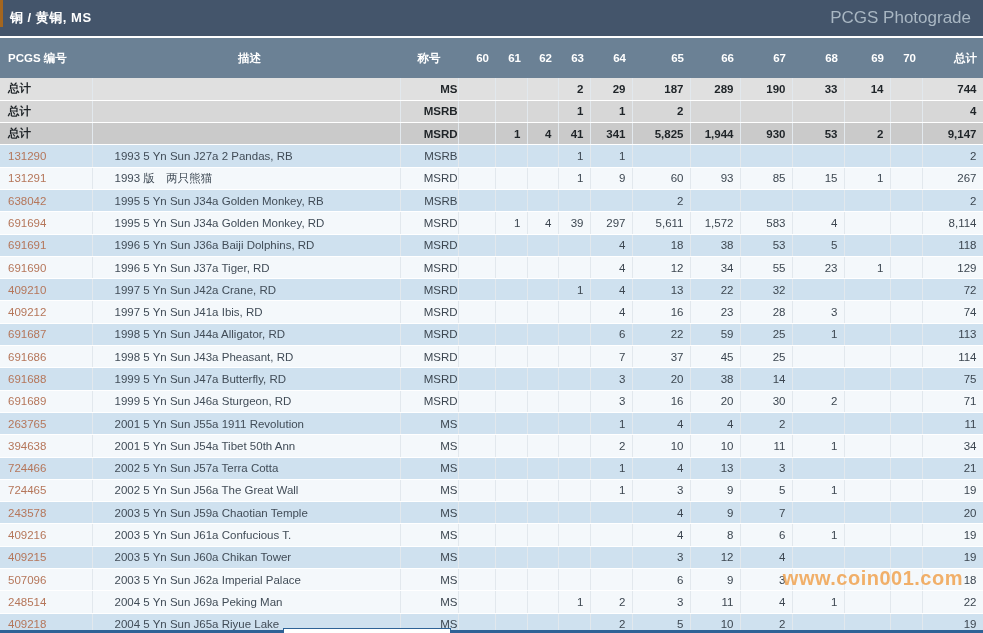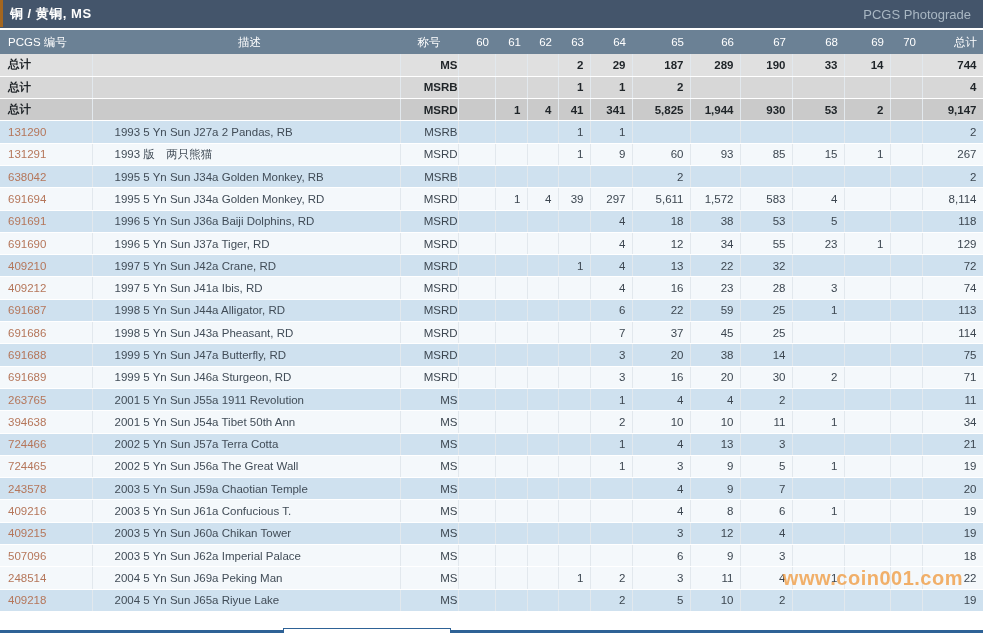--- a/index.html
+++ b/index.html
@@ -4,42 +4,42 @@
 <style>
   * { box-sizing: border-box; margin: 0; padding: 0; }
   html,body { width: 983px; height: 633px; overflow: hidden; }
   body {
     position: relative;
     background: #ffffff;
     font-family: "Liberation Sans", "DejaVu Sans", sans-serif;
   }
   
   .topbar {
-    height: 30px;
+    height: 38px;
     background: #44556b;
     color: #ffffff;
     display: flex;
     justify-content: space-between;
     align-items: center;
     padding: 0 12px 0 10px;
     border-bottom: 2px solid #ffffff;
   }
   .topbar .title { font-size: 13px; font-weight: bold; letter-spacing: .5px; }
-  .topbar .photograde { color: #a9b7c3; font-size: 13px; font-weight: normal; cursor: pointer; }
+  .topbar .photograde { color: #a9b7c3; font-size: 17px; font-weight: normal; cursor: pointer; }
   .edge-artifact {
     position: absolute; left: 0; top: 0;
     width: 3px; height: 27px;
     background: #a4661f; z-index: 5;
   }
   
   table { width: 983px; border-collapse: collapse; table-layout: fixed; }
   thead th {
     background: #6b8195; color: #ffffff;
-    font-size: 11.5px; font-weight: normal;
-    height: 24px; padding: 0;
+    font-size: 11.5px; font-weight: bold;
+    height: 40px; padding: 0;
     white-space: nowrap; overflow: hidden;
   }
   th.c-id   { text-align: left;  padding-left: 8px; }
   th.c-desc { text-align: center;  padding-left: 7px; }
   th.c-des  { text-align: center; }
   th.c-g, th.c-total { text-align: right; padding-right: 6px; }
   tbody td {
     font-size: 11.5px;
     height: 22.3px;
     padding: 0;

